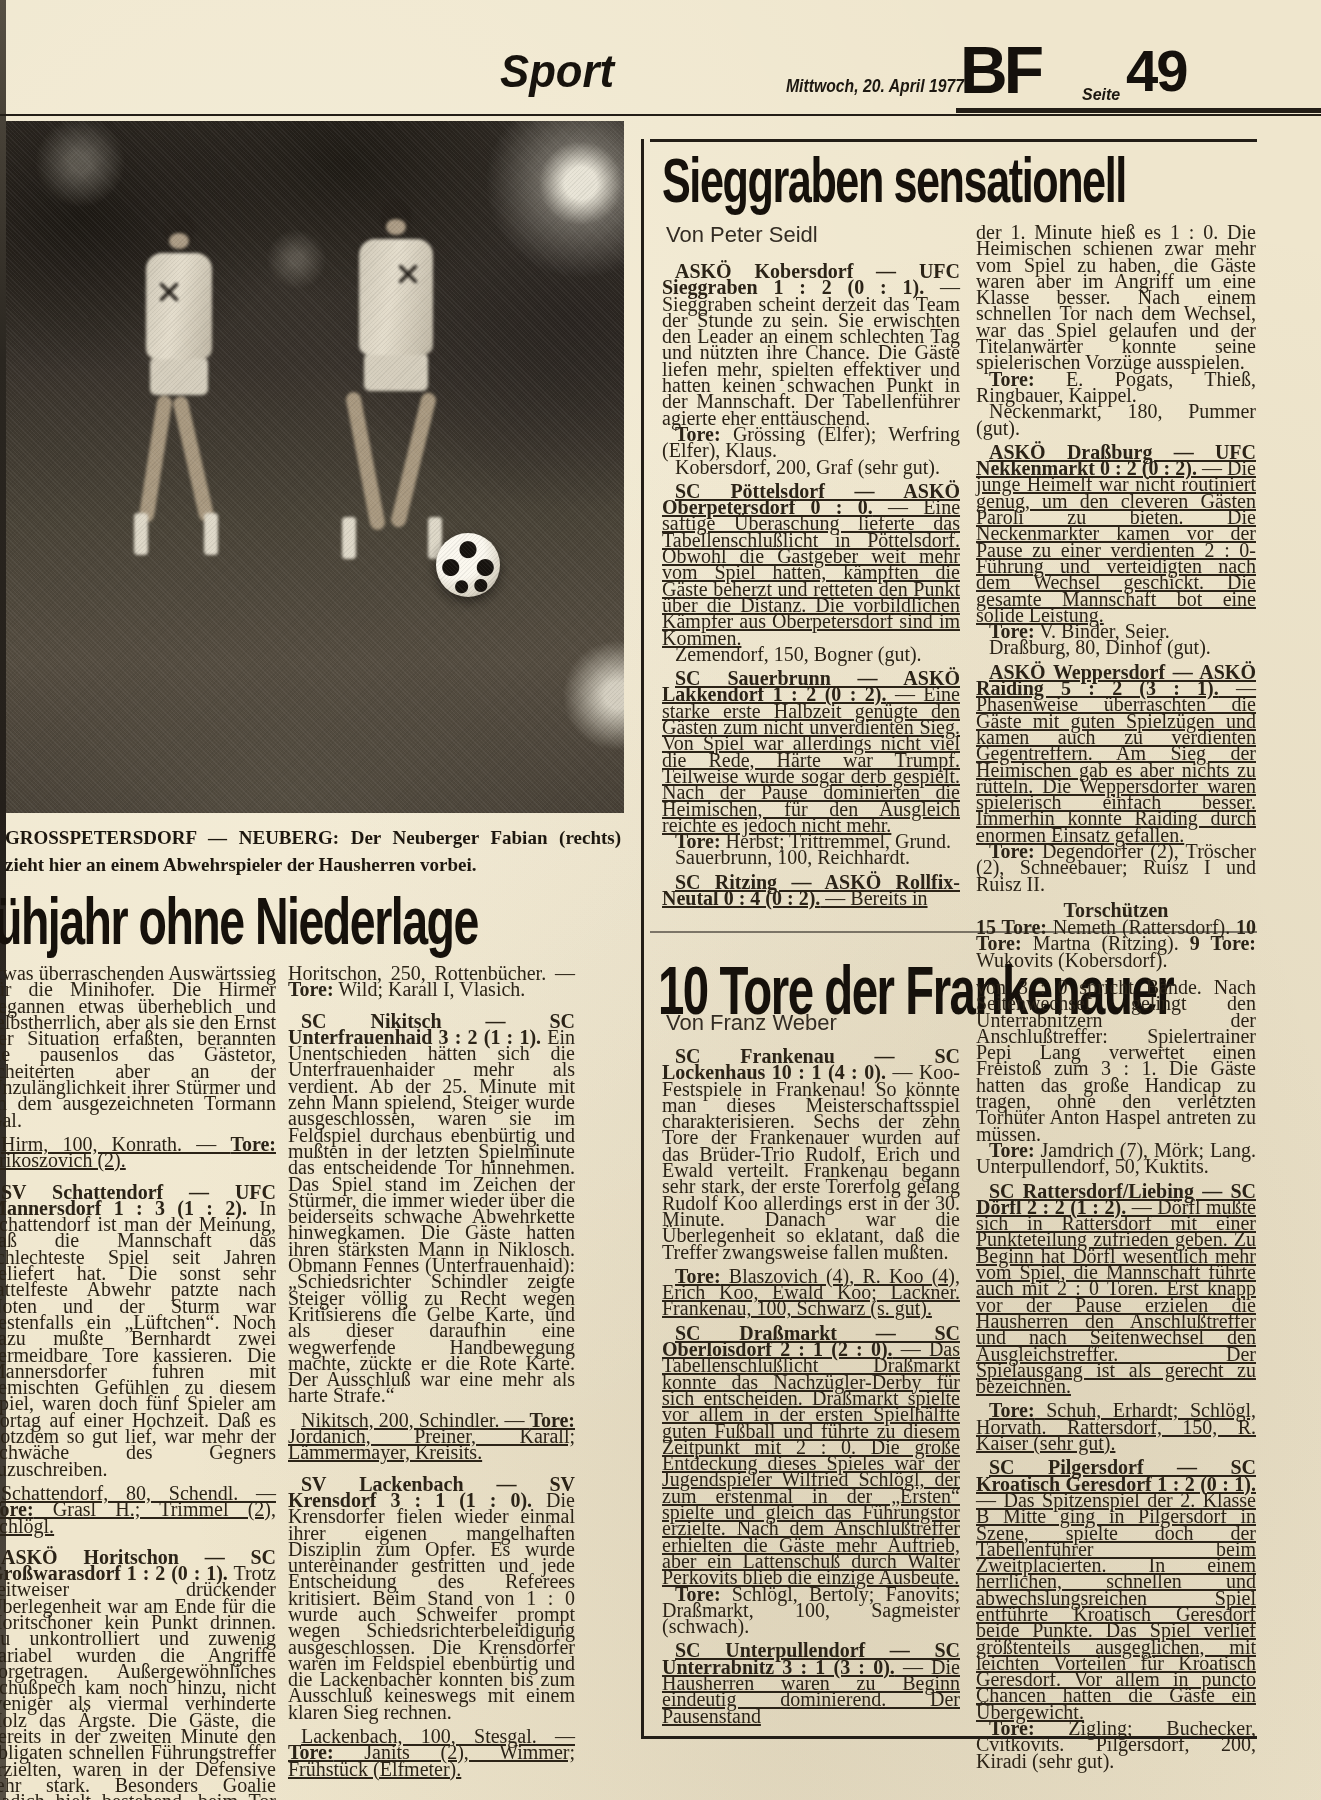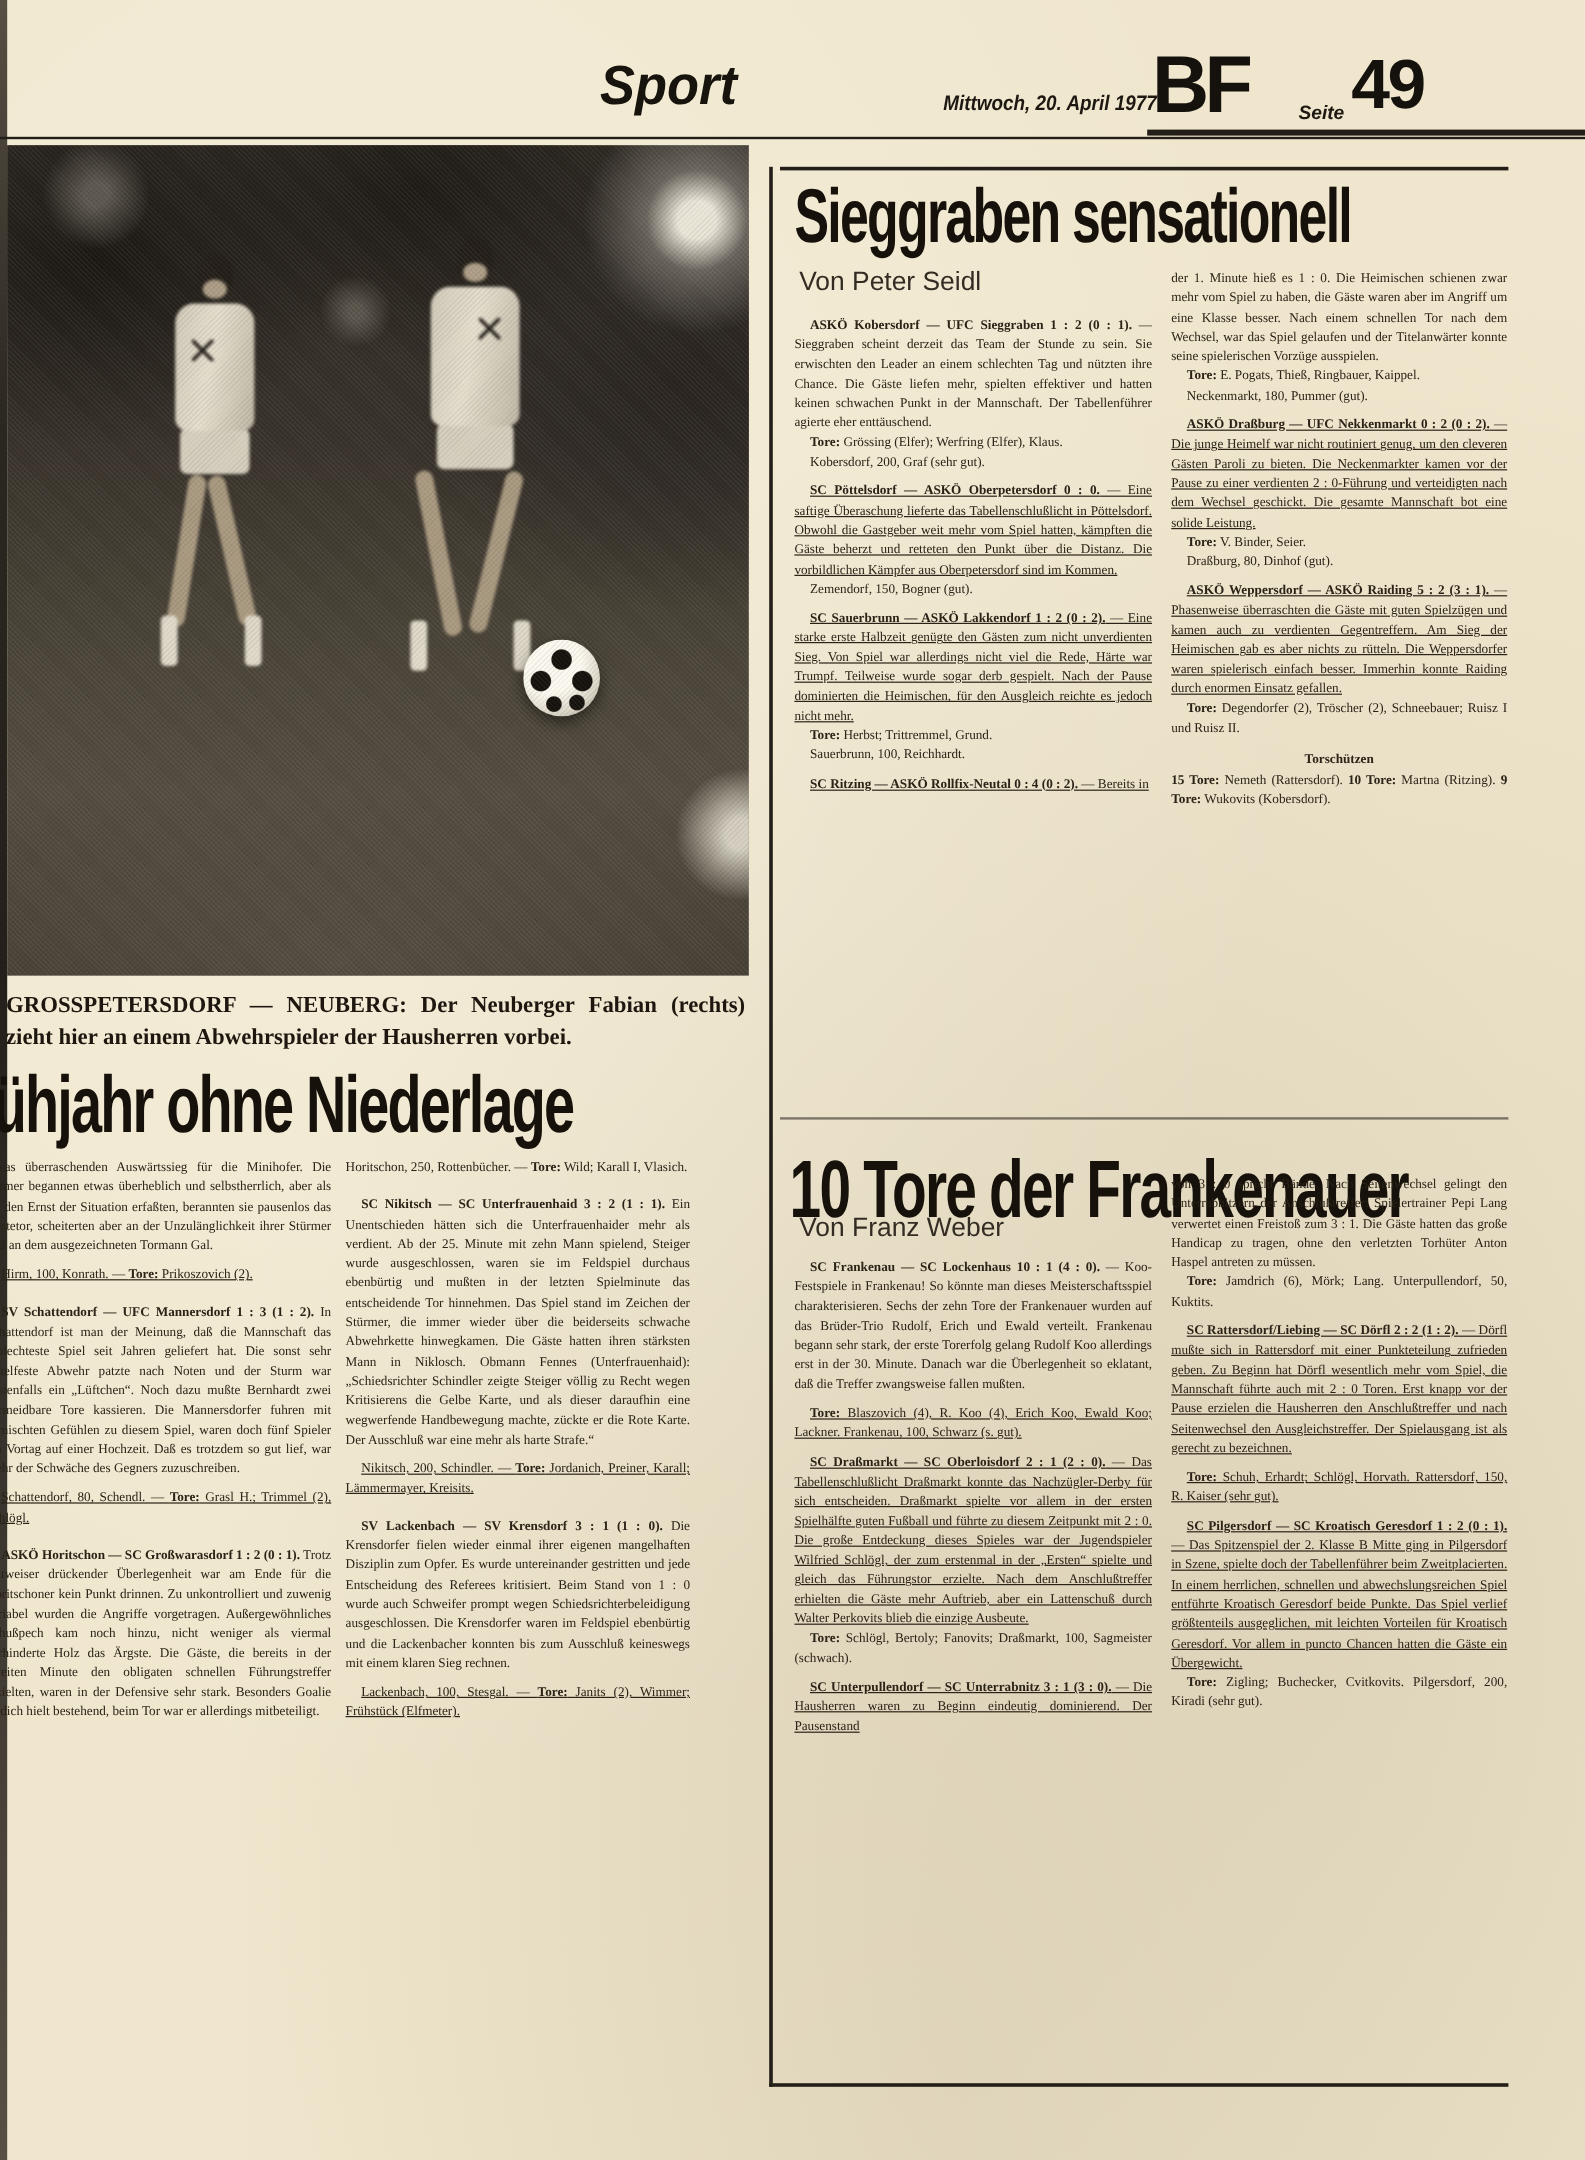--- a/index.html
+++ b/index.html
@@ -65,21 +65,21 @@
   .cap1{top:824px;text-align:justify;text-align-last:justify;}
   .cap2{top:851px;}
   
   .headline{position:absolute;font-family:"Liberation Sans",sans-serif;font-weight:700;
     color:#16110b;white-space:nowrap;transform-origin:left top;line-height:1;}
   .hl-left{left:-6px;top:888px;font-size:62px;letter-spacing:-2px;transform:scaleX(.75) scaleY(1.08);}
   .hl-a1{left:662px;top:149px;font-size:60px;letter-spacing:-2px;transform:scaleX(.72) scaleY(1.06);}
   .hl-a2{left:658px;top:957px;font-size:64px;letter-spacing:-2px;transform:scaleX(.74) scaleY(1.06);}
   .byline{position:absolute;font-family:"Liberation Sans",sans-serif;font-size:22px;color:#332c23;}
   
-  .col{position:absolute;text-align:justify;font-size:11px;line-height:16.3px;color:#2b2317;}
+  .col{position:absolute;text-align:justify;font-size:20px;line-height:16.3px;color:#2b2317;}
   .para{margin:0;text-indent:13px;}
   .para.noind{text-indent:0;}
   .para.gap{margin-top:8px;text-decoration:underline;}
   .para.gapbig{margin-top:15px;}
   .para.subhead{text-align:center;text-indent:0;margin-top:10px;margin-bottom:1px;}
   .para b{font-weight:700;}
 </style>
 </head>
 <body>
 
@@ -181,20 +181,20 @@
   <div class="byline" style="left:666px;top:1010px;text-align:center;">Von Franz Weber</div>
   <div class="col" style="left:662px;top:1048px;width:298px;">
       <p class="para"><b>SC Frankenau — SC Lockenhaus 10 : 1 (4 : 0).</b><span> — Koo-Festspiele in Frankenau! So könnte man dieses Meisterschaftsspiel charakterisieren. Sechs der zehn Tore der Frankenauer wurden auf das Brüder-Trio Rudolf, Erich und Ewald verteilt. Frankenau begann sehr stark, der erste Torerfolg gelang Rudolf Koo allerdings erst in der 30. Minute. Danach war die Überlegenheit so eklatant, daß die Treffer zwangsweise fallen mußten.</span></p>
       <p class="para gap"><b>Tore:</b><span> Blaszovich (4), R. Koo (4), Erich Koo, Ewald Koo; Lackner. Frankenau, 100, Schwarz (s. gut).</span></p>
       <p class="para gap"><b>SC Draßmarkt — SC Oberloisdorf 2 : 1 (2 : 0).</b><span> — Das Tabellenschlußlicht Draßmarkt konnte das Nachzügler-Derby für sich entscheiden. Draßmarkt spielte vor allem in der ersten Spielhälfte guten Fußball und führte zu diesem Zeitpunkt mit 2 : 0. Die große Entdeckung dieses Spieles war der Jugendspieler Wilfried Schlögl, der zum erstenmal in der „Ersten“ spielte und gleich das Führungstor erzielte. Nach dem Anschlußtreffer erhielten die Gäste mehr Auftrieb, aber ein Lattenschuß durch Walter Perkovits blieb die einzige Ausbeute.</span></p>
       <p class="para"><b>Tore:</b><span> Schlögl, Bertoly; Fanovits; Draßmarkt, 100, Sagmeister (schwach).</span></p>
       <p class="para gap"><b>SC Unterpullendorf — SC Unterrabnitz 3 : 1 (3 : 0).</b><span> — Die Hausherren waren zu Beginn eindeutig dominierend. Der Pausenstand</span></p>
     </div>
   <div class="col" style="left:976px;top:979px;width:280px;">
       <p class="para noind"><span>von 3 : 0 spricht Bände. Nach Seitenwechsel gelingt den Unterrabnitzern der Anschlußtreffer: Spielertrainer Pepi Lang verwertet einen Freistoß zum 3 : 1. Die Gäste hatten das große Handicap zu tragen, ohne den verletzten Torhüter Anton Haspel antreten zu müssen.</span></p>
-      <p class="para"><b>Tore:</b><span> Jamdrich (6), Mörk; Lang. Unterpullendorf, 50, Kuktits.</span></p>
+      <p class="para"><b>Tore:</b><span> Jamdrich (7), Mörk; Lang. Unterpullendorf, 50, Kuktits.</span></p>
       <p class="para gap"><b>SC Rattersdorf/Liebing — SC Dörfl 2 : 2 (1 : 2).</b><span> — Dörfl mußte sich in Rattersdorf mit einer Punkteteilung zufrieden geben. Zu Beginn hat Dörfl wesentlich mehr vom Spiel, die Mannschaft führte auch mit 2 : 0 Toren. Erst knapp vor der Pause erzielen die Hausherren den Anschlußtreffer und nach Seitenwechsel den Ausgleichstreffer. Der Spielausgang ist als gerecht zu bezeichnen.</span></p>
       <p class="para gap"><b>Tore:</b><span> Schuh, Erhardt; Schlögl, Horvath. Rattersdorf, 150, R. Kaiser (sehr gut).</span></p>
       <p class="para gap"><b>SC Pilgersdorf — SC Kroatisch Geresdorf 1 : 2 (0 : 1).</b><span> — Das Spitzenspiel der 2. Klasse B Mitte ging in Pilgersdorf in Szene, spielte doch der Tabellenführer beim Zweitplacierten. In einem herrlichen, schnellen und abwechslungsreichen Spiel entführte Kroatisch Geresdorf beide Punkte. Das Spiel verlief größtenteils ausgeglichen, mit leichten Vorteilen für Kroatisch Geresdorf. Vor allem in puncto Chancen hatten die Gäste ein Übergewicht.</span></p>
       <p class="para"><b>Tore:</b><span> Zigling; Buchecker, Cvitkovits. Pilgersdorf, 200, Kiradi (sehr gut).</span></p>
     </div>
 
 </div>
 
 </body></html>

